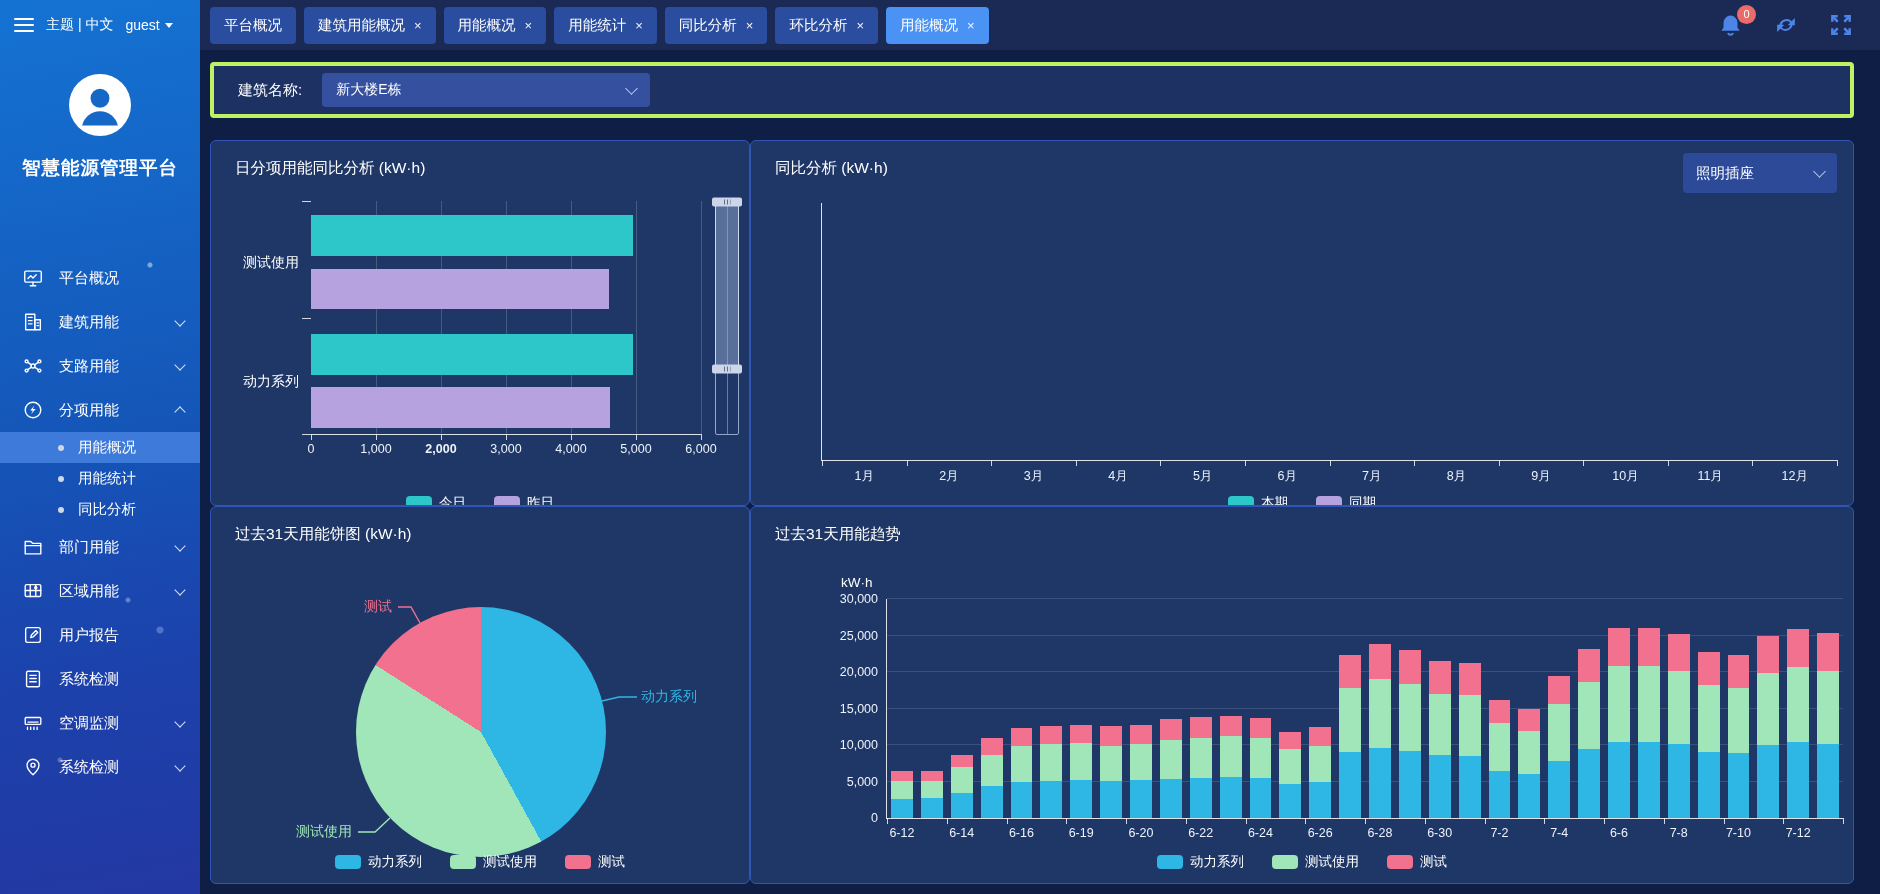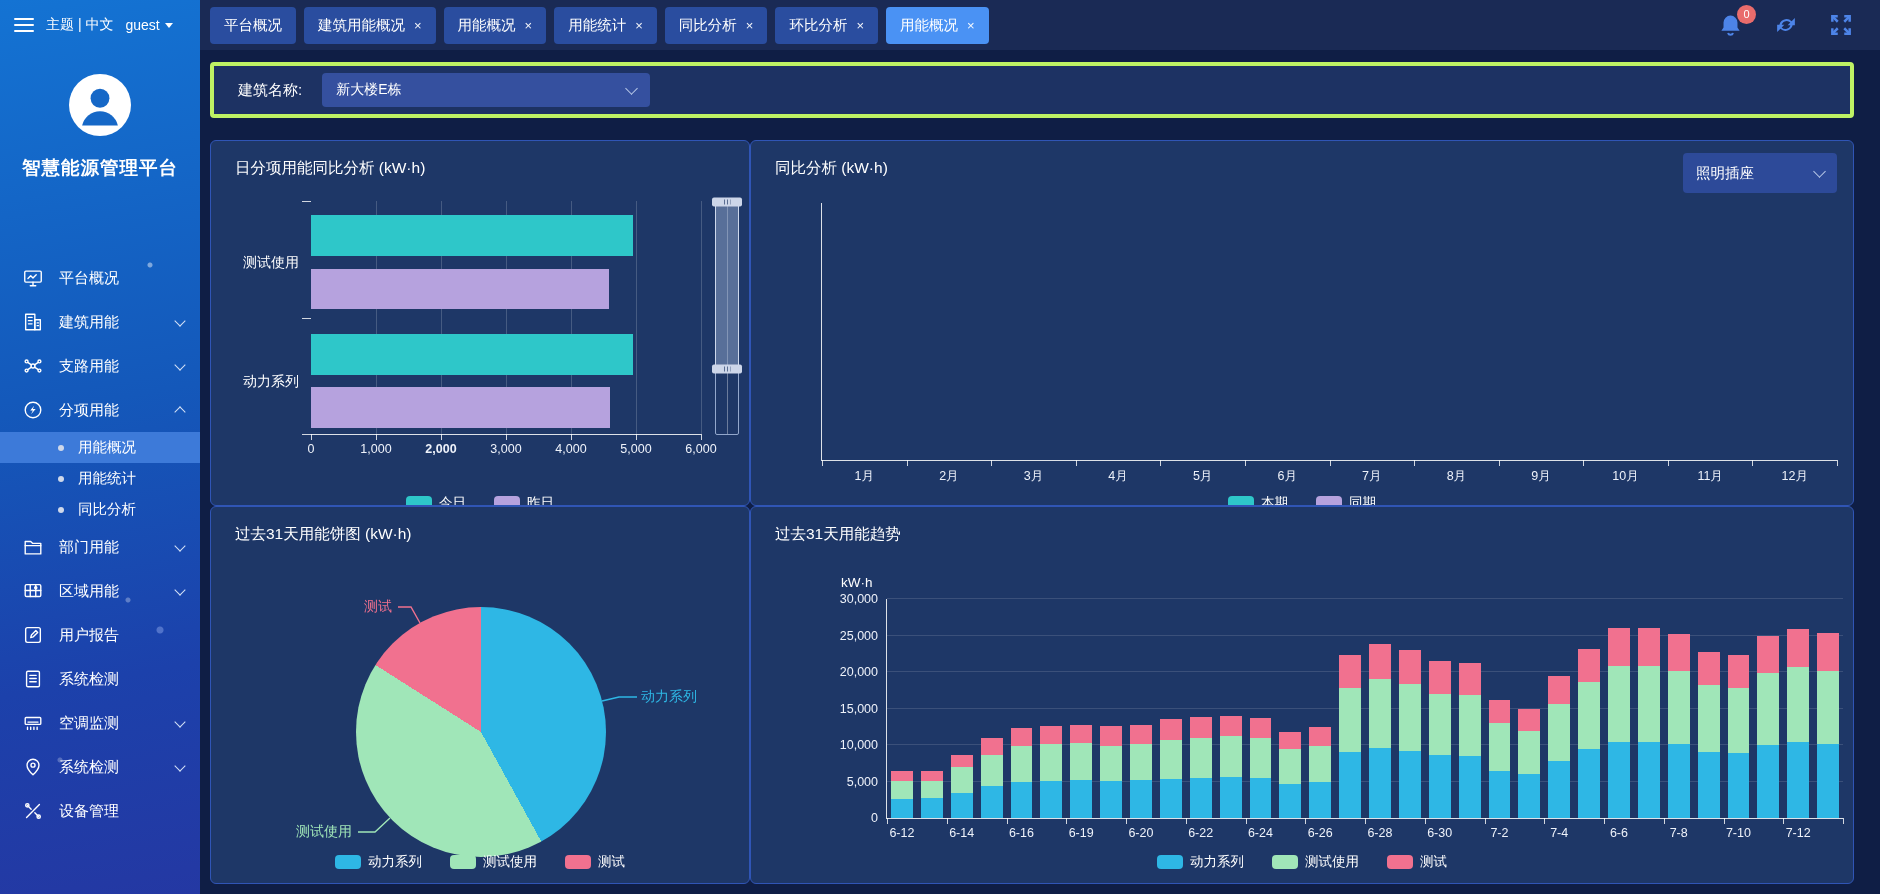--- a/index.html
+++ b/index.html
@@ -199,28 +199,20 @@
           <span class="mi-label">空调监测</span>
           <span class="chev"></span>
         </div>
         <div class="menu-item">
           <span class="mi-icon"><svg viewBox="0 0 24 24" width="22" height="22" fill="none" stroke="#fff" stroke-width="1.5" stroke-linecap="round" stroke-linejoin="round">
               <path d="M12 3.5a6.5 6.5 0 0 1 6.5 6.5c0 4.5-6.5 10.5-6.5 10.5S5.5 14.5 5.5 10A6.5 6.5 0 0 1 12 3.5z"></path>
               <circle cx="12" cy="10" r="2.2"></circle>
             </svg></span>
           <span class="mi-label">系统检测</span>
           <span class="chev"></span>
-        </div>
-        <div class="menu-item">
-          <span class="mi-icon"><svg viewBox="0 0 24 24" width="22" height="22" fill="none" stroke="#fff" stroke-width="1.5" stroke-linecap="round" stroke-linejoin="round">
-              <path d="M19 5L5 19M5.5 5.5L10 10M14 14l4.5 4.5"></path>
-              <circle cx="5.8" cy="5.8" r="1.8"></circle>
-              <circle cx="18.2" cy="18.2" r="1.8"></circle>
-            </svg></span>
-          <span class="mi-label">设备管理</span>
         </div>
       </nav>
   </aside>
 
   <div class="main">
     <header class="topbar">
       <div style="display:flex;gap:8px;">
           <div class="tab">
             <span>平台概况</span>
           </div>

